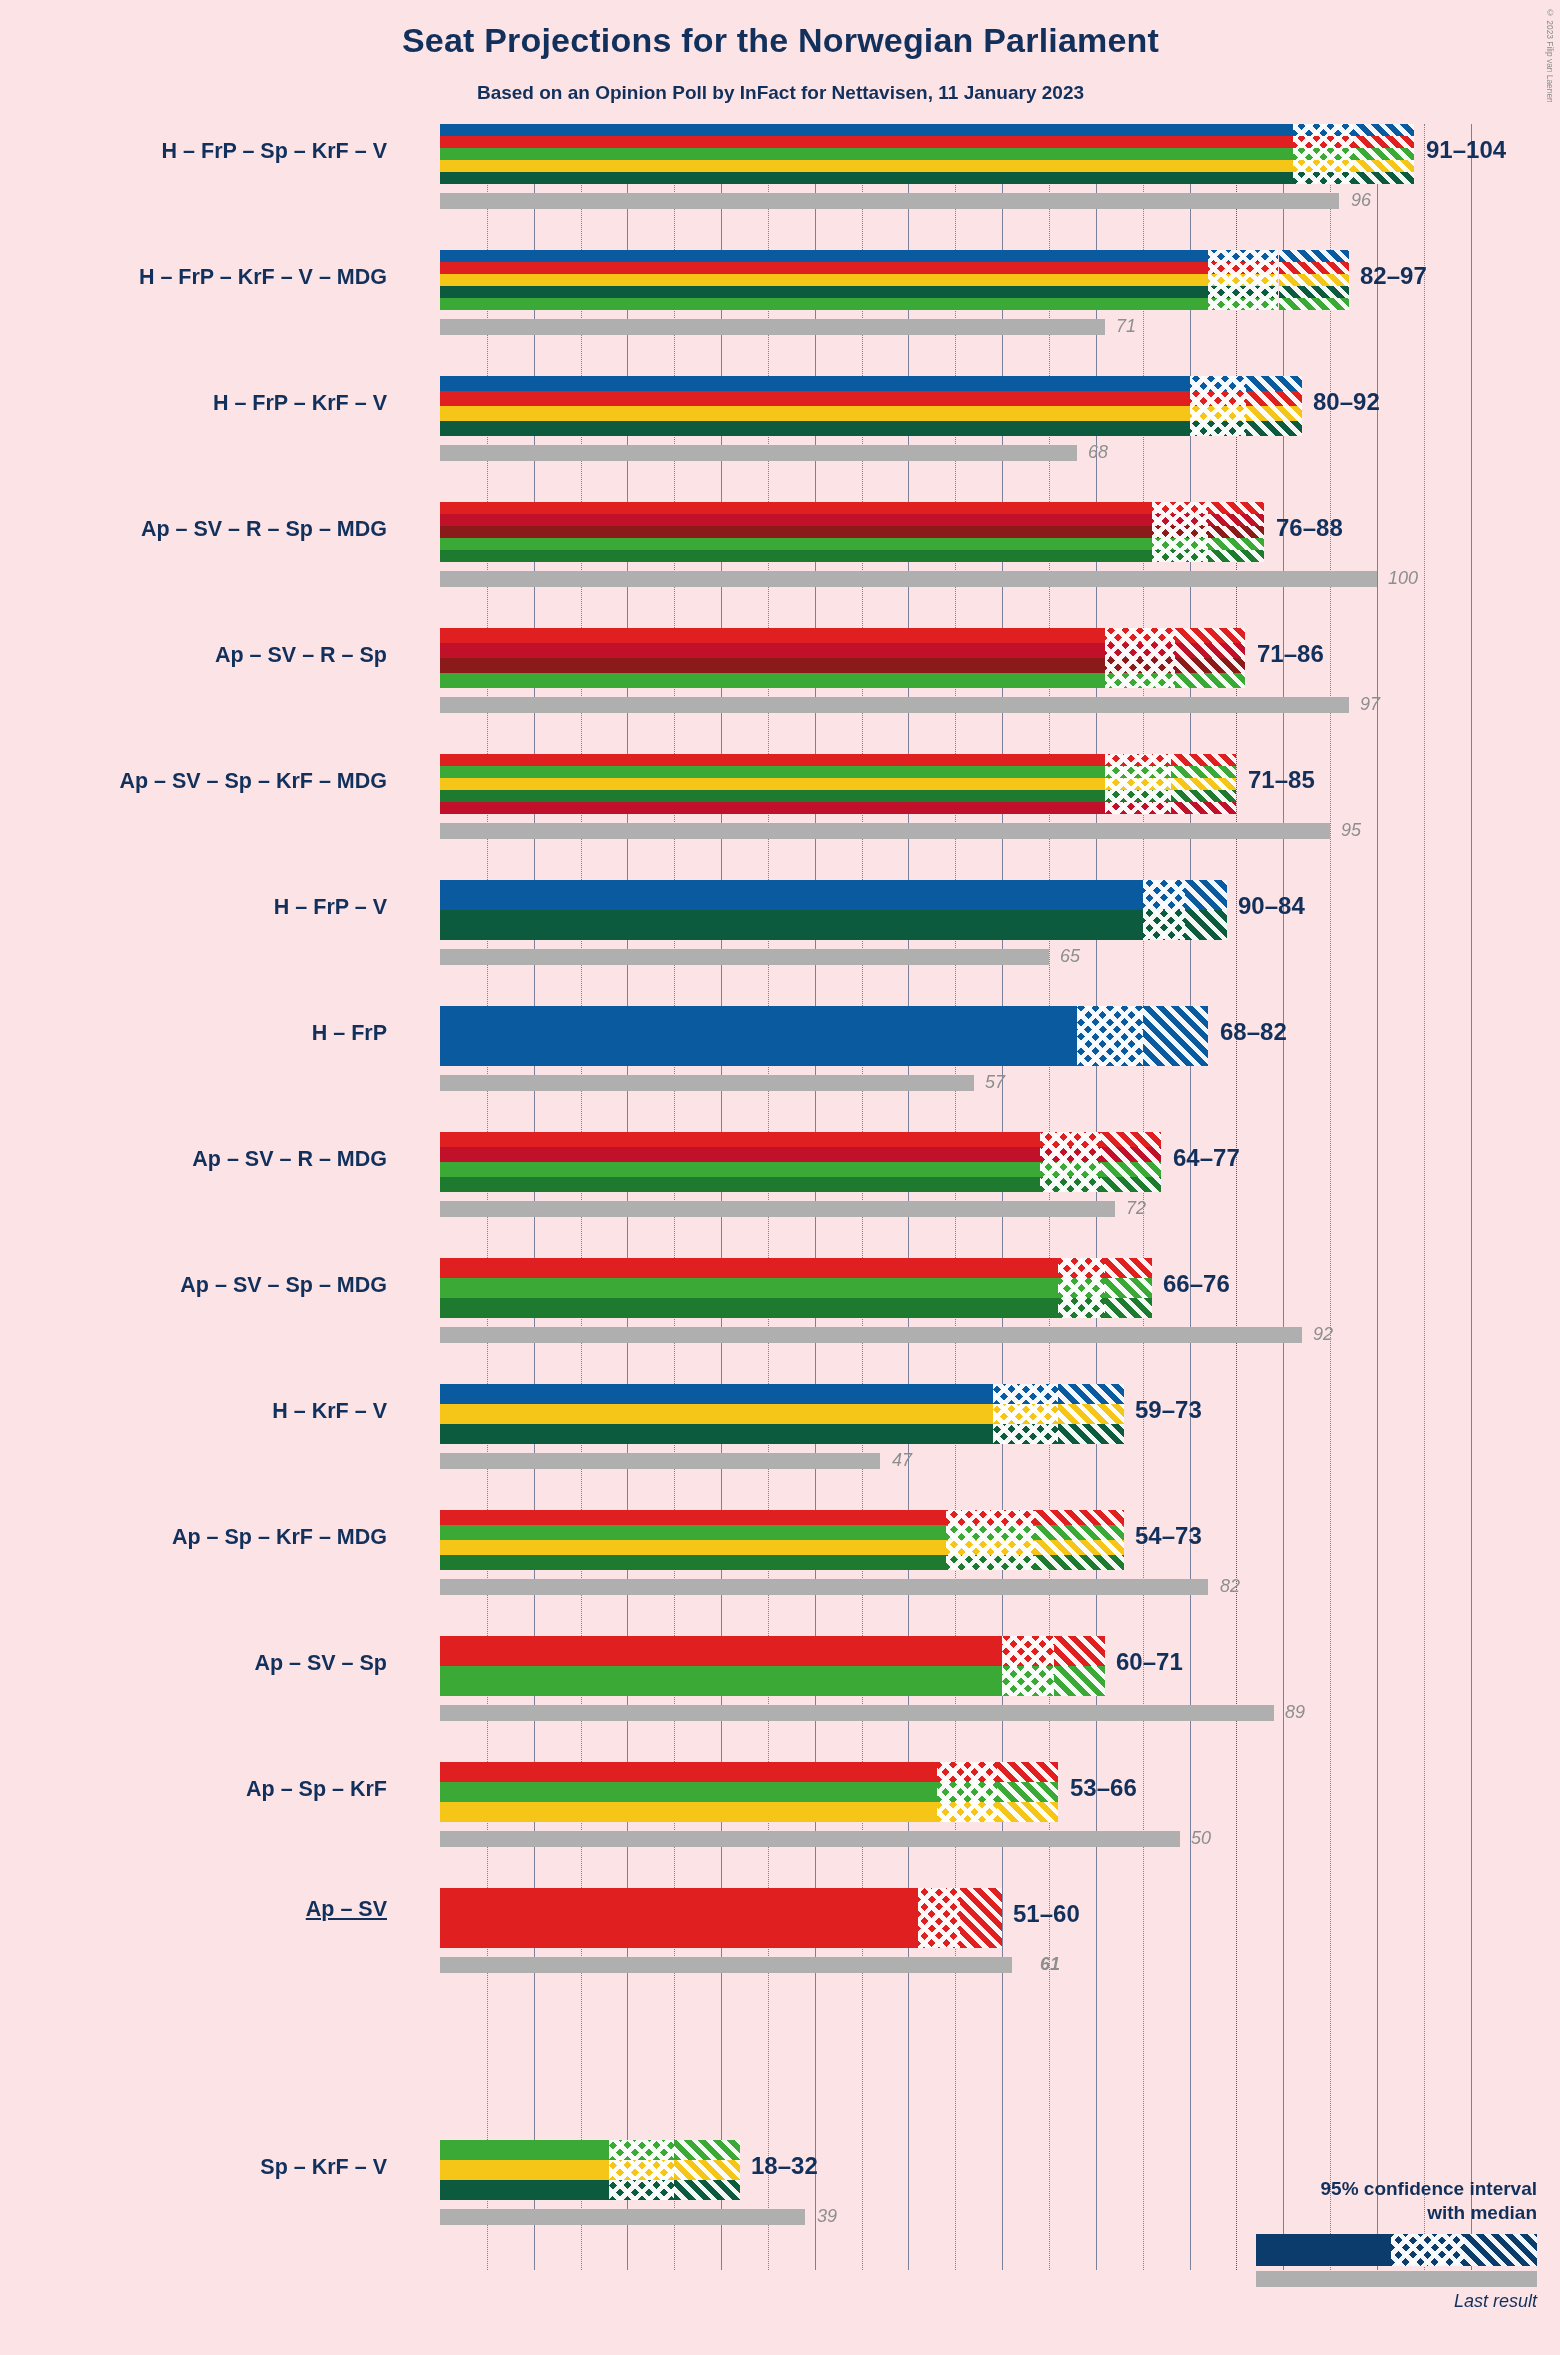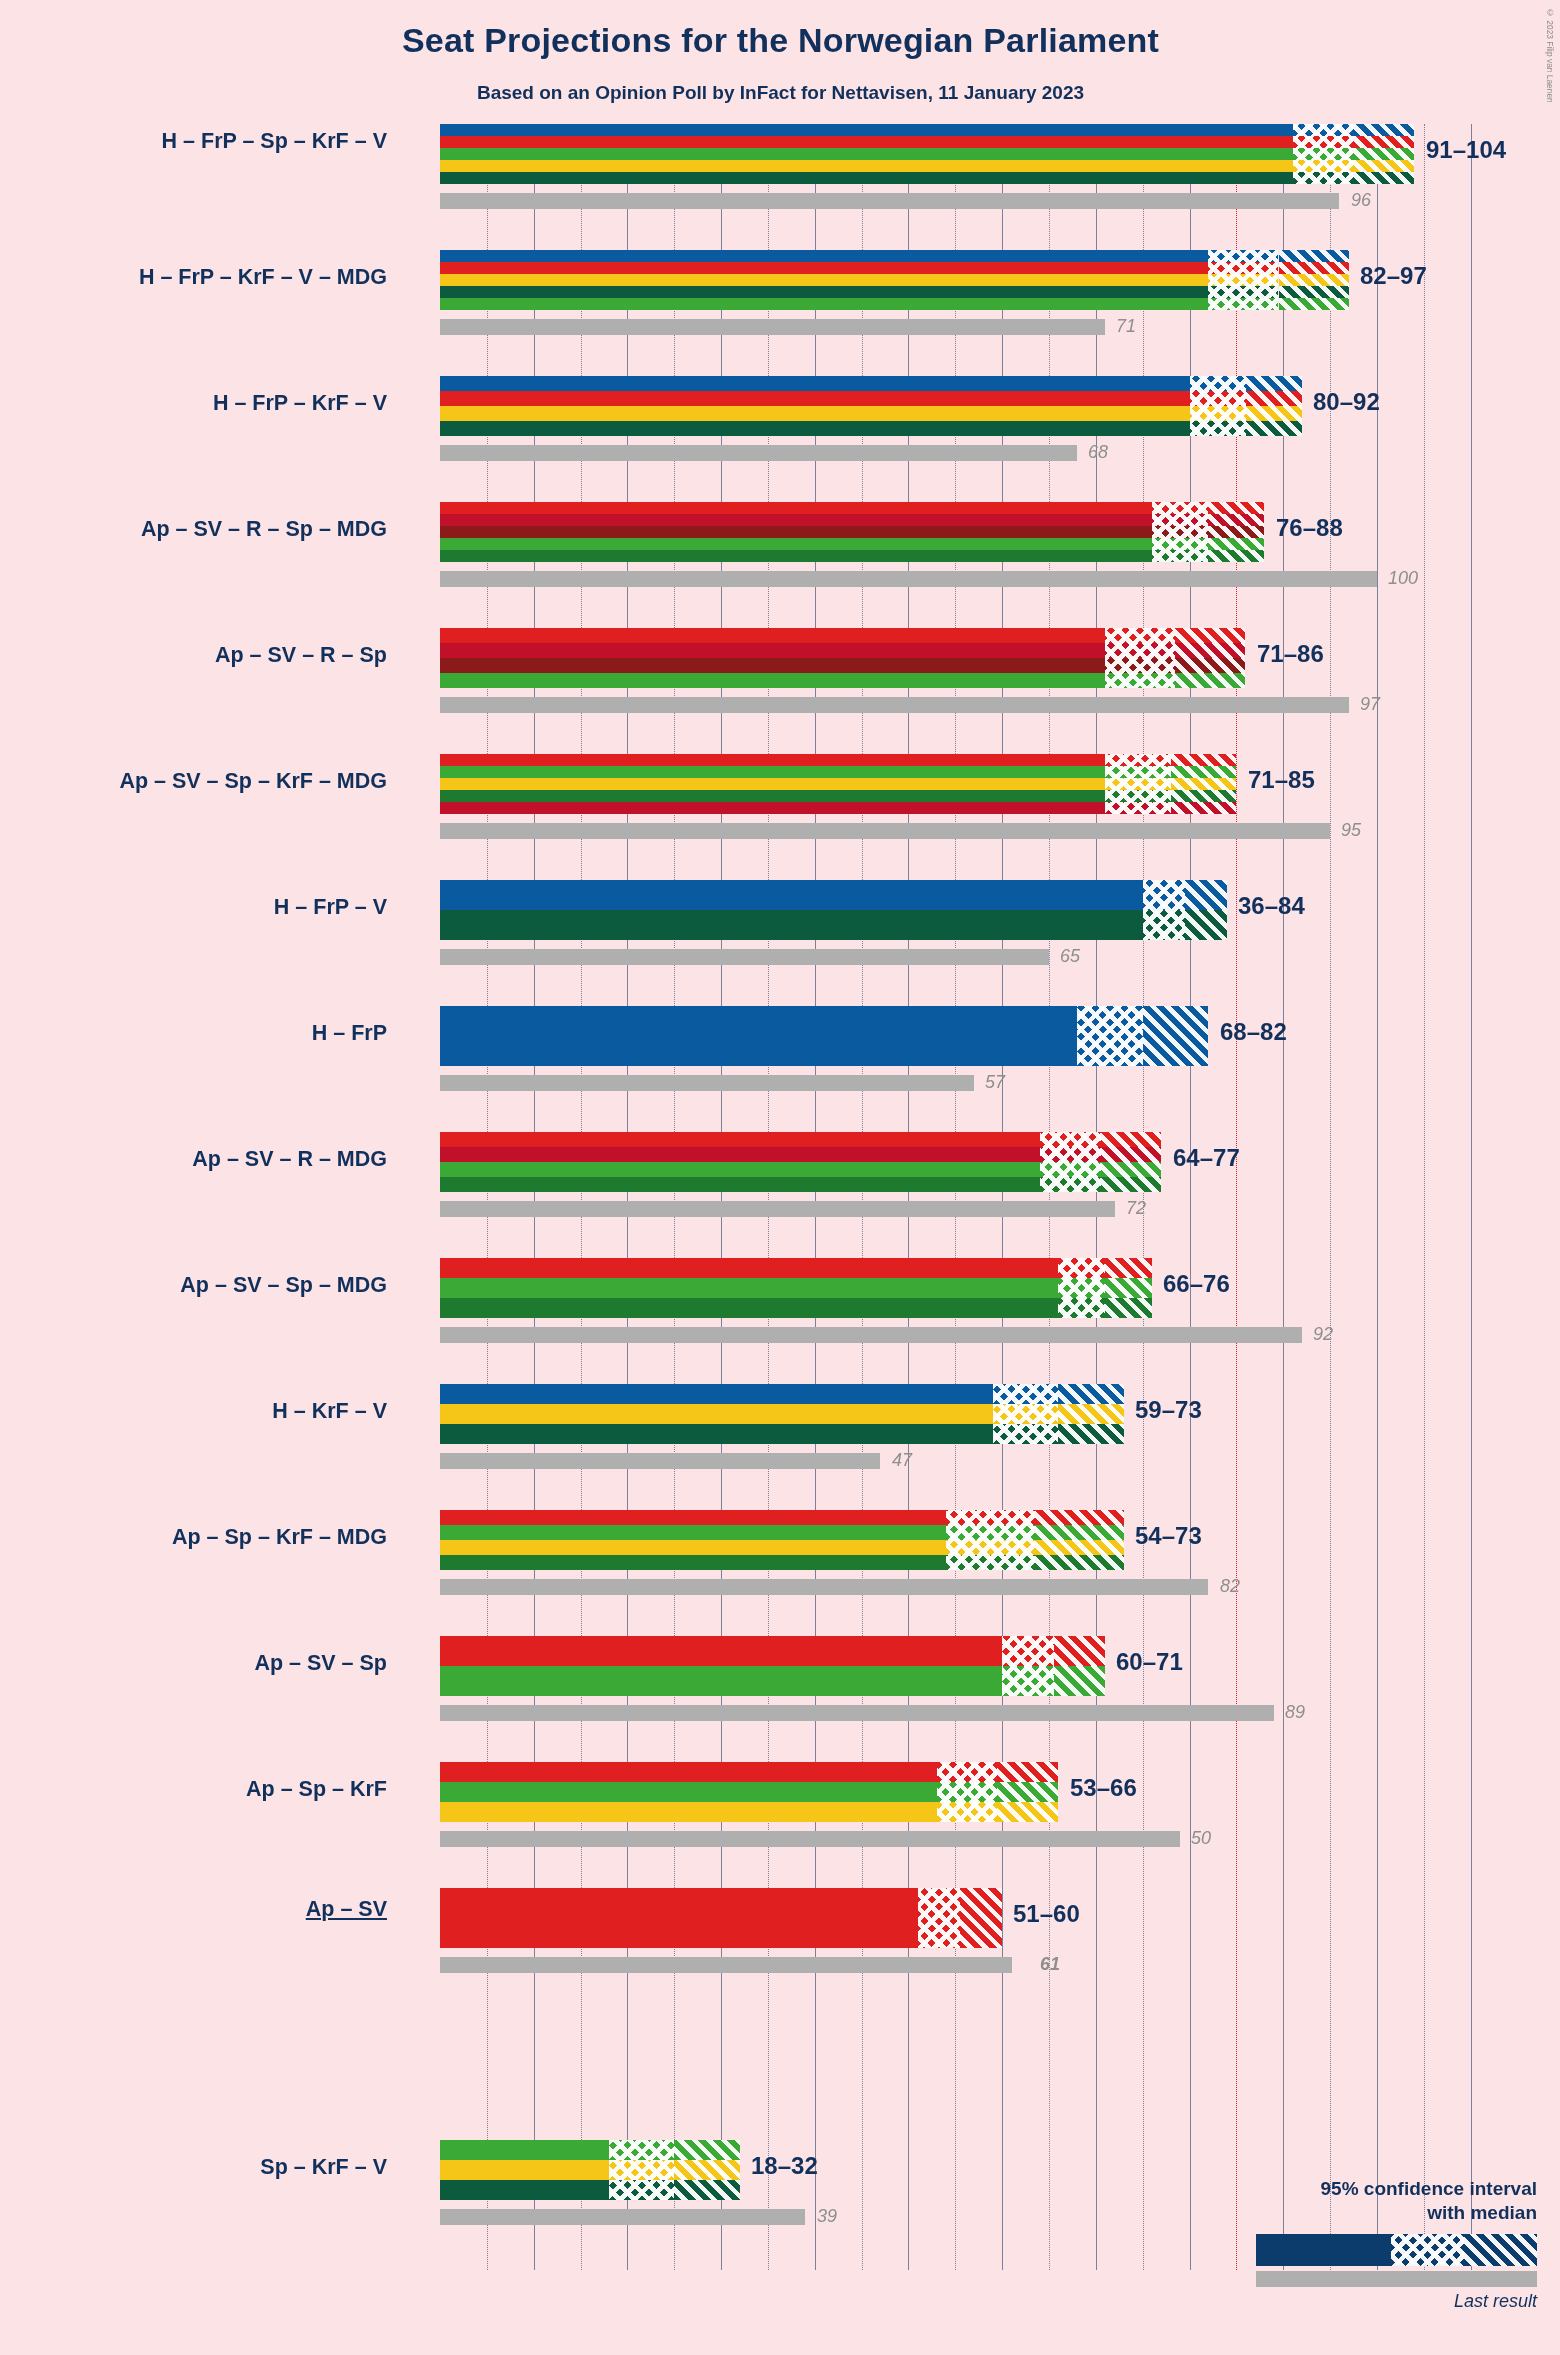--- a/index.html
+++ b/index.html
@@ -109,21 +109,21 @@
     <div class="gridline dotted" style="left: 703px;"></div>
     <div class="gridline" style="left: 750px;"></div>
     <div class="gridline dotted" style="left: 796px;"></div>
     <div class="gridline" style="left: 843px;"></div>
     <div class="gridline dotted" style="left: 890px;"></div>
     <div class="gridline" style="left: 937px;"></div>
     <div class="gridline dotted" style="left: 984px;"></div>
     <div class="gridline" style="left: 1031px;"></div>
     <div class="majorityline" style="left: 796px;"></div>
     <div class="row" style="top: 0px; height: 126px;">
-      <div class="rowlabel" style="top: 5px; padding-left: 40px;">H – FrP – Sp – KrF – V</div>
+      <div class="rowlabel" style="top: 15px; padding-left: 40px;">H – FrP – Sp – KrF – V</div>
       <div class="bar" style="width: 974px;">
         <div class="seg" style="left: 0px; width: 853px; top: 0px; height: 12px; bottom: auto; background: rgb(10, 90, 160);"></div>
         <div class="seg hatch-cross" style="left: 853px; width: 61px; top: 0px; height: 12px; bottom: auto; background-color: rgb(10, 90, 160);"></div>
         <div class="seg hatch-diag" style="left: 913px; width: 61px; top: 0px; height: 12px; bottom: auto; background-color: rgb(10, 90, 160);"></div>
         <div class="seg" style="left: 0px; width: 853px; top: 12px; height: 12px; bottom: auto; background: rgb(224, 32, 32);"></div>
         <div class="seg hatch-cross" style="left: 853px; width: 61px; top: 12px; height: 12px; bottom: auto; background-color: rgb(224, 32, 32);"></div>
         <div class="seg hatch-diag" style="left: 913px; width: 61px; top: 12px; height: 12px; bottom: auto; background-color: rgb(224, 32, 32);"></div>
         <div class="seg" style="left: 0px; width: 853px; top: 24px; height: 12px; bottom: auto; background: rgb(59, 169, 53);"></div>
         <div class="seg hatch-cross" style="left: 853px; width: 61px; top: 24px; height: 12px; bottom: auto; background-color: rgb(59, 169, 53);"></div>
         <div class="seg hatch-diag" style="left: 913px; width: 61px; top: 24px; height: 12px; bottom: auto; background-color: rgb(59, 169, 53);"></div>
@@ -251,21 +251,21 @@
       <div class="rowlabel" style="top: 15px;">H – FrP – V</div>
       <div class="bar" style="width: 787px;">
         <div class="seg" style="left: 0px; width: 703px; top: 0px; height: 30px; bottom: auto; background: rgb(10, 90, 160);"></div>
         <div class="seg hatch-cross" style="left: 703px; width: 42px; top: 0px; height: 30px; bottom: auto; background-color: rgb(10, 90, 160);"></div>
         <div class="seg hatch-diag" style="left: 745px; width: 42px; top: 0px; height: 30px; bottom: auto; background-color: rgb(10, 90, 160);"></div>
         <div class="seg" style="left: 0px; width: 703px; top: 30px; height: 30px; bottom: auto; background: rgb(13, 91, 62);"></div>
         <div class="seg hatch-cross" style="left: 703px; width: 42px; top: 30px; height: 30px; bottom: auto; background-color: rgb(13, 91, 62);"></div>
         <div class="seg hatch-diag" style="left: 745px; width: 42px; top: 30px; height: 30px; bottom: auto; background-color: rgb(13, 91, 62);"></div>
       </div>
       <div class="lastresult" style="width: 609px; top: 69px;"></div>
-      <div class="valuelabel" style="left: 798px; top: 12px;">36–84</div>
+      <div class="valuelabel" style="left: 798px; top: 12px;">90–84</div>
       <div class="lastlabel" style="left: 620px; top: 66px;">65</div>
     </div>
     <div class="row" style="top: 882px; height: 126px;">
       <div class="rowlabel" style="top: 15px;">H – FrP</div>
       <div class="bar" style="width: 768px;">
         <div class="seg" style="left: 0px; width: 637px; top: 0px; height: 60px; bottom: auto; background: rgb(10, 90, 160);"></div>
         <div class="seg hatch-cross" style="left: 637px; width: 66px; top: 0px; height: 60px; bottom: auto; background-color: rgb(10, 90, 160);"></div>
         <div class="seg hatch-diag" style="left: 703px; width: 66px; top: 0px; height: 60px; bottom: auto; background-color: rgb(10, 90, 160);"></div>
       </div>
       <div class="lastresult" style="width: 534px; top: 69px;"></div>

